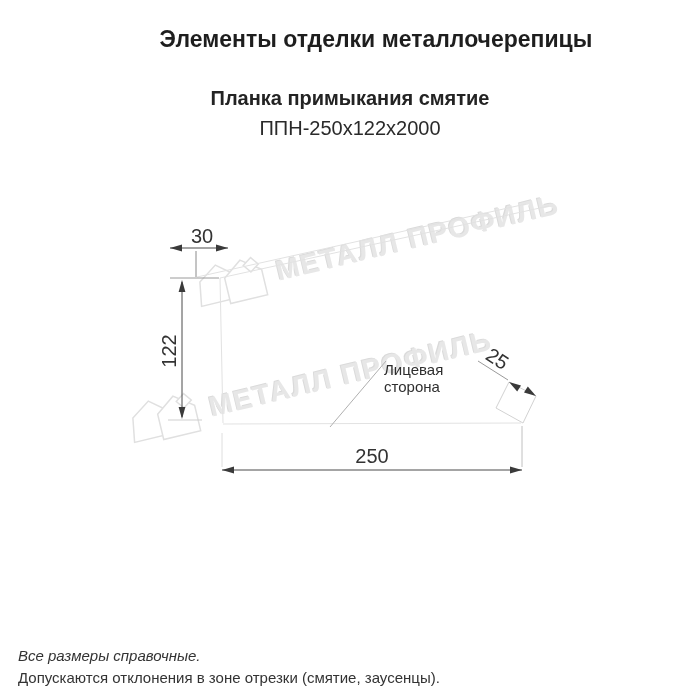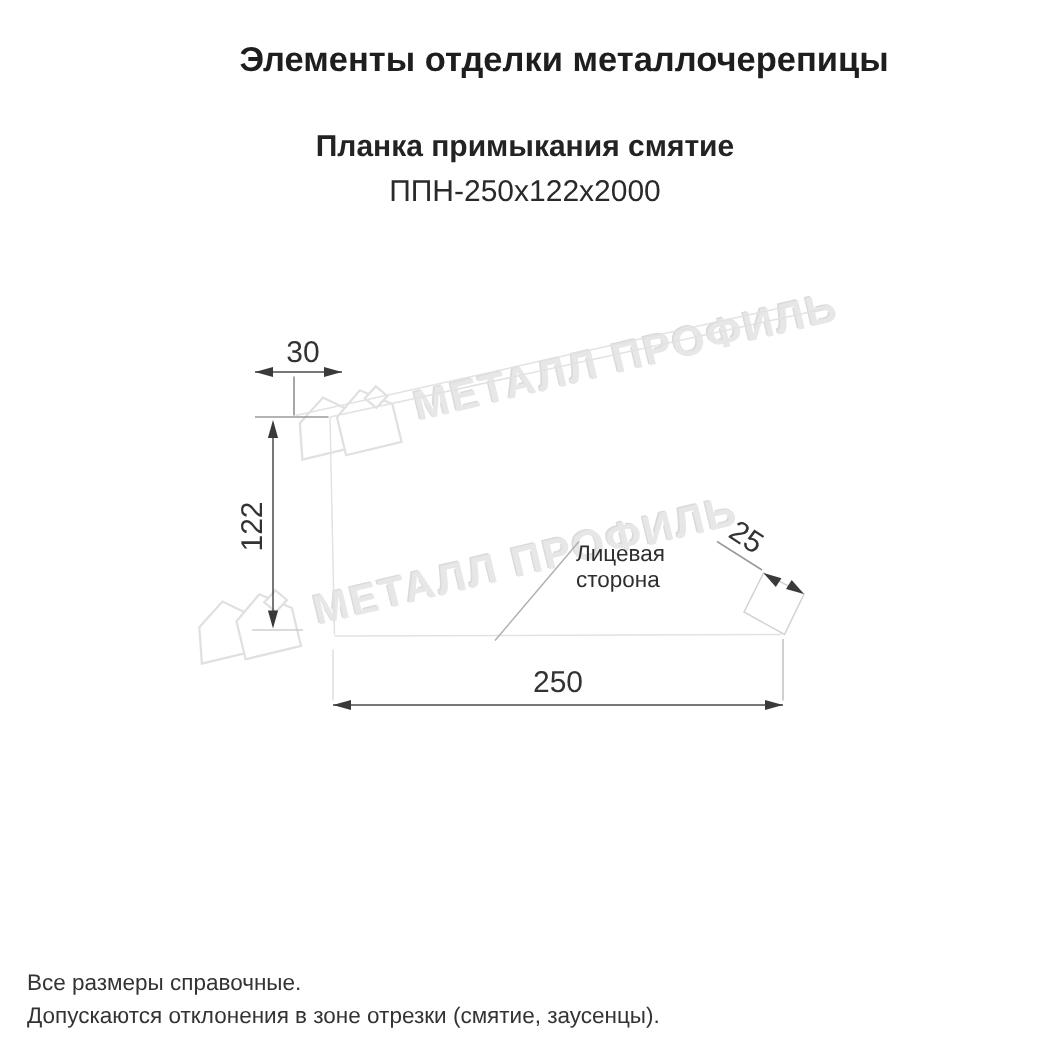--- a/index.html
+++ b/index.html
@@ -39,21 +39,21 @@
   }
   .dim-20  { left:202px; top:236px; transform:translate(-50%,-50%); }
   .dim-122 { left:169px; top:351px; transform:translate(-50%,-50%) rotate(-90deg); }
   .dim-250 { left:372px; top:456px; transform:translate(-50%,-50%); }
   .dim-25  { left:497px; top:359px; transform:translate(-50%,-50%) rotate(33deg); }
   .face-label {
     left:384px; top:332px; font-size:15px; line-height:17px;
     color:#2e2e2e; white-space:pre-line;margin-top:29px;
   }
   .footer-note { left:18px; font-size:15px; color:#333333; white-space:nowrap; }
-  .footer-line1 { top:647px; }
+  .footer-line1 { top:647px;font-style:italic; }
   .footer-line2 { top:669px; }
 </style>
 </head>
 <body>
 
 <div class="stage">
 
   <div class="abs page-title">Элементы отделки металлочерепицы</div>
   <div class="abs page-subtitle">Планка примыкания смятие</div>
   <div class="abs product-code">ППН-250х122х2000</div>

